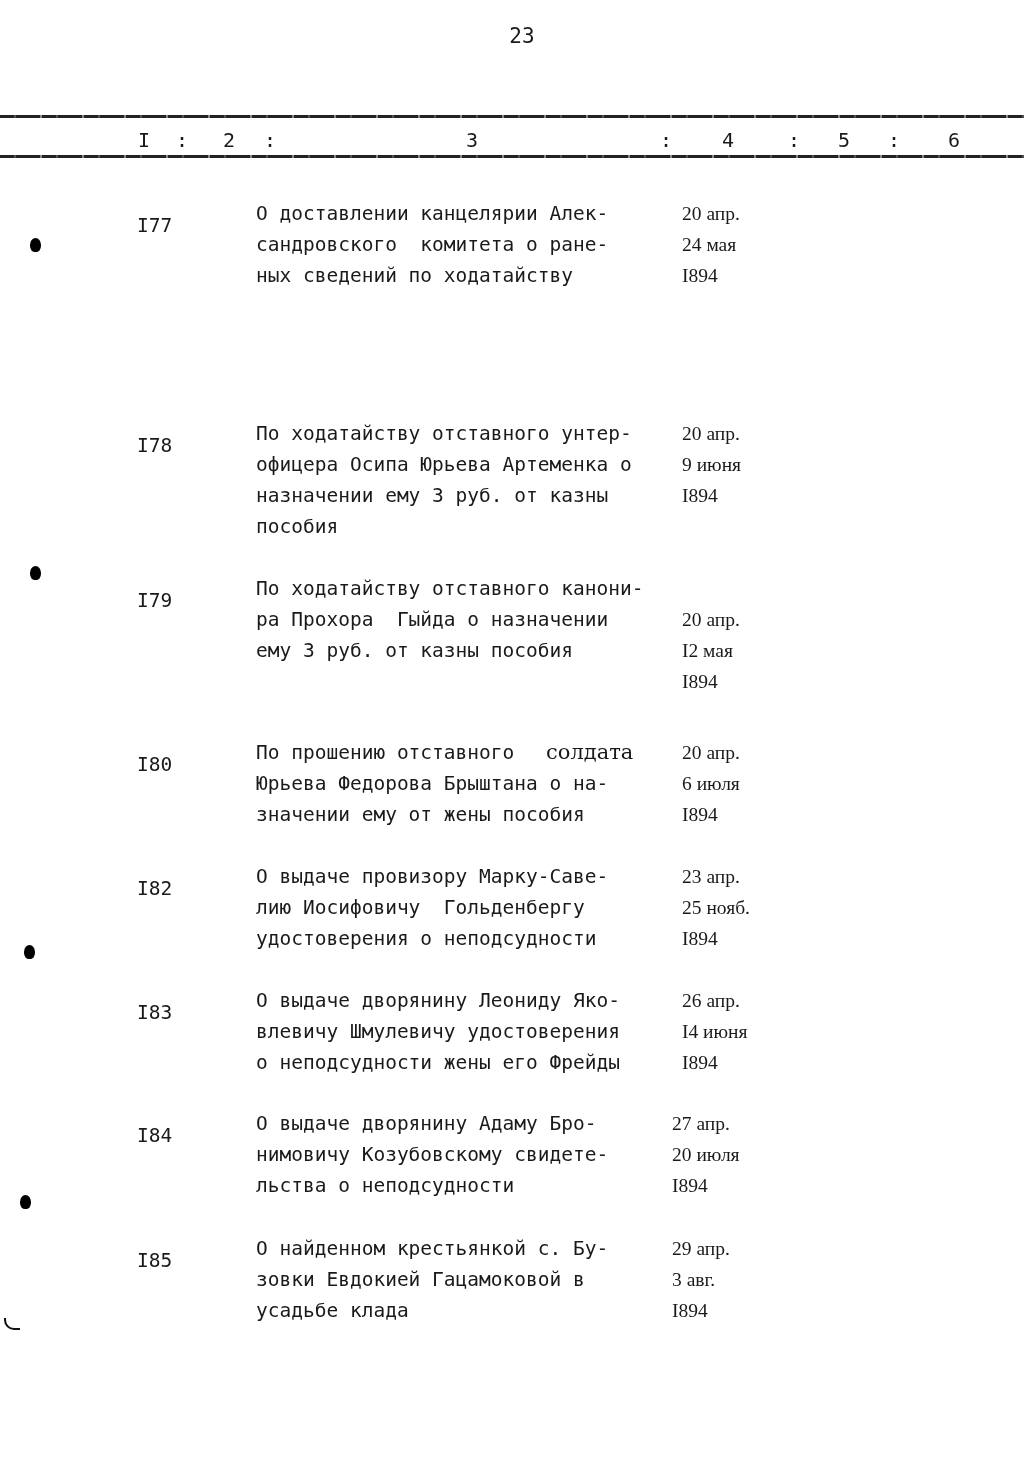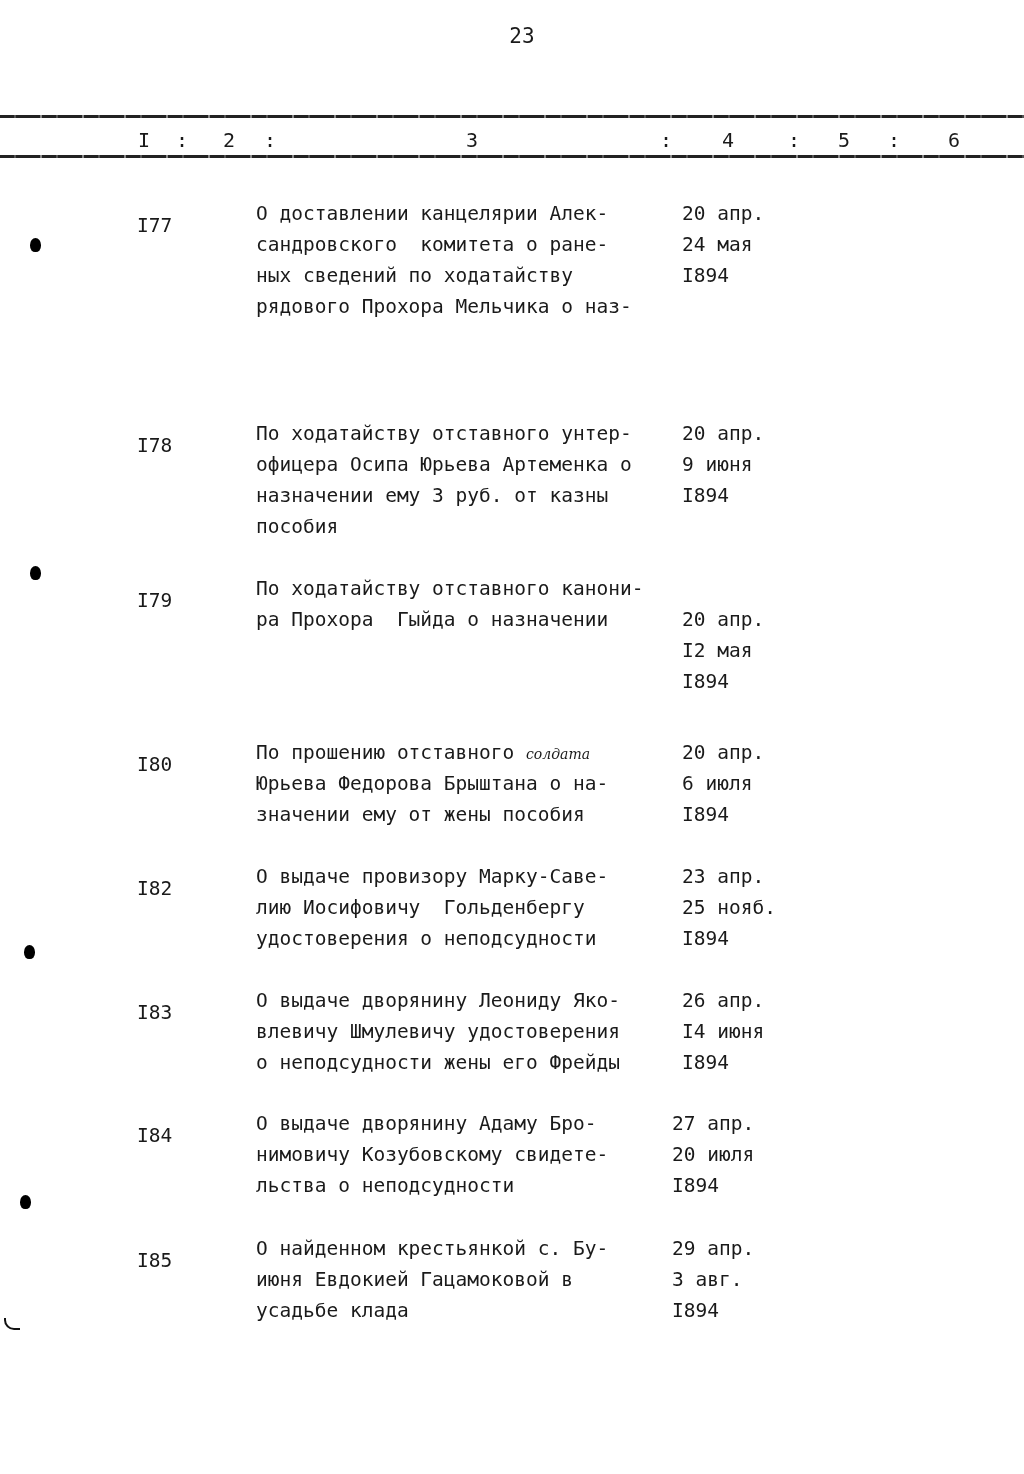--- a/index.html
+++ b/index.html
@@ -16,23 +16,23 @@
       position: absolute; left: 0; width: 1024px; height: 3px;
       background: repeating-linear-gradient(90deg, #222 0 14px, #555 14px 16px, #222 16px 40px, #888 40px 42px);
     }
     .rule.top { top: 115px; }
     .rule.bottom { top: 155px; }
     .col-header { position: absolute; top: 128px; left: 0; width: 1024px; height: 26px; font-size: 20px; }
     .col-header span { position: absolute; }
     .entry { position: absolute; left: 0; width: 1024px; font-size: 19.5px; }
     .entry .num { position: absolute; left: 137px; top: 16px; }
     .entry .desc { position: absolute; left: 256px; top: 0; width: 420px; }
-    .entry .dates { position: absolute; left: 682px; top: 0; }
+    .entry .dates { position: absolute; left: 682px; top: 0; font-family: Liberation Serif, serif; }
     .line { height: 31px; line-height: 31px; white-space: pre; }
-    .hand { font-family: "DejaVu Serif", serif; font-style: italic; font-size: 14px; }
+    .hand { font-family: "DejaVu Serif", serif; font-size: 21px; margin-left: 20px; }
     .mark {
       position: absolute; width: 11px; height: 14px; background: #000;
       border-radius: 50% 50% 45% 45%;
     }
     .arc { position: absolute; left: 4px; top: 1318px; width: 14px; height: 10px;
       border-bottom: 2px solid #111; border-left: 2px solid #111; border-radius: 0 0 0 10px; }
   </style>
 </head>
 <body>
 
@@ -53,21 +53,20 @@
   <span style="left:948px">6</span>
 </div>
 <div class="rule bottom"></div>
 
 <div class="entry" style="top:198px">
   <div class="num">I77</div>
   <div class="desc">
     <div class="line">О доставлении канцелярии Алек-</div>
     <div class="line">сандровского  комитета о ране-</div>
     <div class="line">ных сведений по ходатайству</div>
-    <div class="line">рядового Прохора Мельчика о наз-</div>
   </div>
   <div class="dates">
     <div class="line">20 апр.</div>
     <div class="line">24 мая</div>
     <div class="line">I894</div>
   </div>
 </div>
 
 <div class="entry" style="top:418px">
   <div class="num">I78</div>
@@ -82,20 +81,21 @@
     <div class="line">9 июня</div>
     <div class="line">I894</div>
   </div>
 </div>
 
 <div class="entry" style="top:573px">
   <div class="num">I79</div>
   <div class="desc">
     <div class="line">По ходатайству отставного канони-</div>
     <div class="line">ра Прохора  Гыйда о назначении</div>
+    <div class="line">ему 3 руб. от казны пособия</div>
   </div>
   <div class="dates" style="top:31px">
     <div class="line">20 апр.</div>
     <div class="line">I2 мая</div>
     <div class="line">I894</div>
   </div>
 </div>
 
 <div class="entry" style="top:737px">
   <div class="num">I80</div>
@@ -150,21 +150,21 @@
     <div class="line">27 апр.</div>
     <div class="line">20 июля</div>
     <div class="line">I894</div>
   </div>
 </div>
 
 <div class="entry" style="top:1233px">
   <div class="num">I85</div>
   <div class="desc">
     <div class="line">О найденном крестьянкой с. Бу-</div>
-    <div class="line">июня Евдокией Гацамоковой в</div>
+    <div class="line">зовки Евдокией Гацамоковой в</div>
     <div class="line">усадьбе клада</div>
   </div>
   <div class="dates" style="left:672px">
     <div class="line">29 апр.</div>
     <div class="line">3 авг.</div>
     <div class="line">I894</div>
   </div>
 </div>
 
 <div class="mark" style="left:30px; top:238px"></div>

